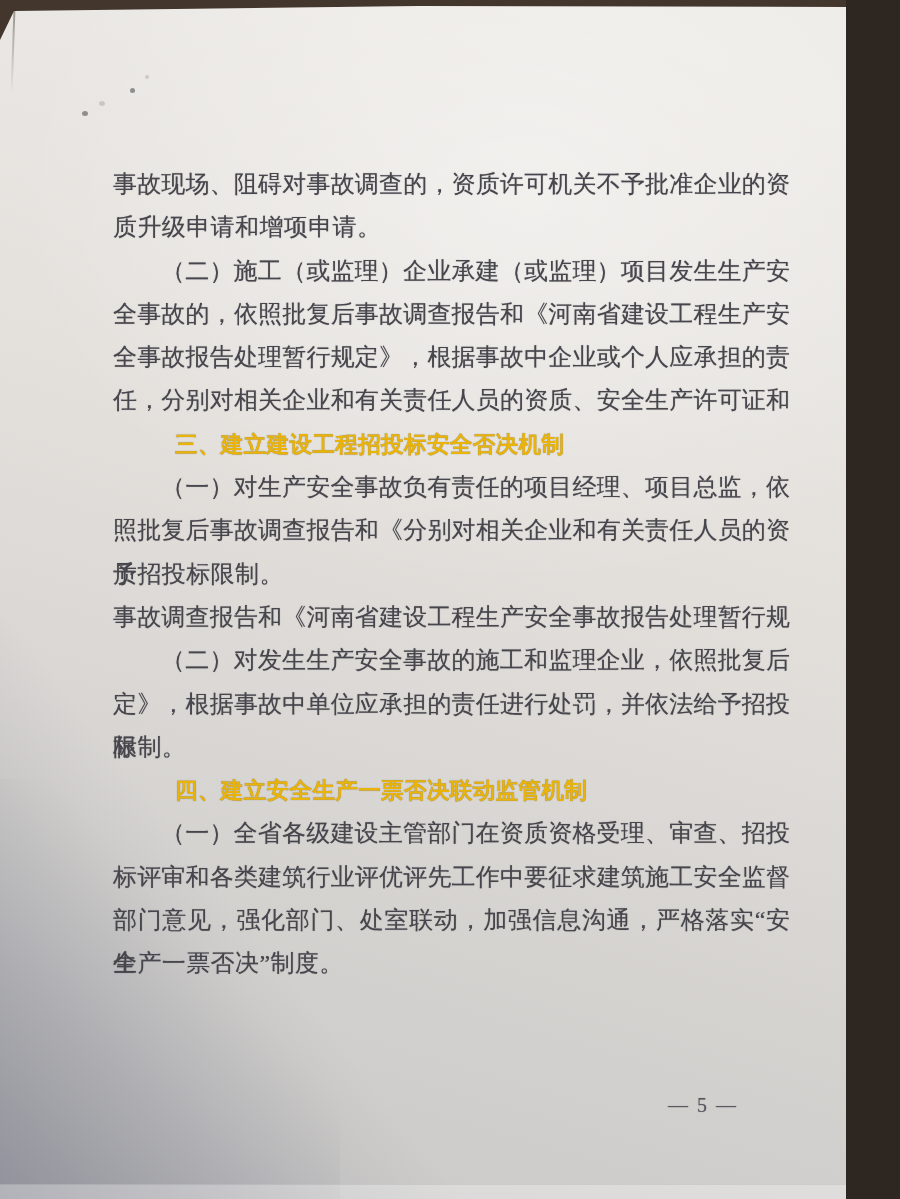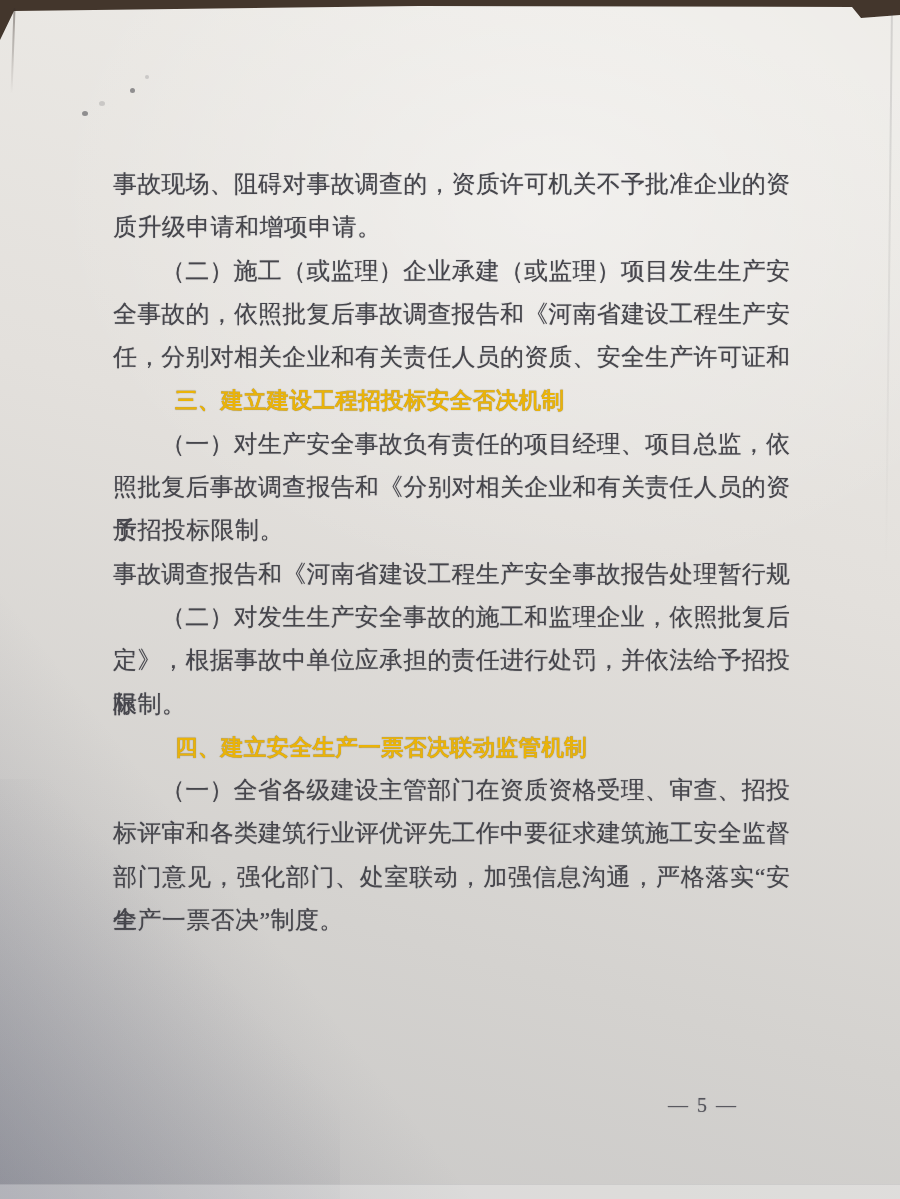--- a/index.html
+++ b/index.html
@@ -3,24 +3,25 @@
 <meta charset="utf-8">
 <style>
   html, body {
     margin: 0;
     padding: 0;
     background: #2e2620;
     font-family: "Liberation Serif", serif;
   }
   #photo {
     position: relative;
-    width: 900px;
+    width: 832px;
     height: 1199px;
     overflow: hidden;
     background: #43362c; 
+    padding-left: 14px;
   }
   
   #paper {
     position: absolute;
     inset: 0;
     clip-path: polygon(0px 40px, 14px 11px, 420px 6px, 852px 7px, 861px 18px, 900px 15px, 900px 1199px, 0px 1199px);
     background:
       radial-gradient(ellipse 820px 640px at 62% 16%, rgba(255,255,255,0.38), rgba(255,255,255,0) 62%),
       linear-gradient(52deg, rgba(84,88,108,0.30), rgba(84,88,108,0) 26%),
       linear-gradient(196deg, #edebe7 6%, #e3e0dc 42%, #d4d2cf 74%, #c9c8c7 100%);
@@ -123,20 +124,21 @@
   <div class="speck" style="left:82px;  top:111px; width:6px; height:5px;"></div>
   <div class="speck faint" style="left:99px;  top:101px; width:6px; height:5px;"></div>
   <div class="speck" style="left:130px; top:88px;  width:5px; height:5px;"></div>
   <div class="speck faint" style="left:145px; top:75px;  width:4px; height:4px;"></div>
 
   <div id="text-block">
       <div class="line fill">事故现场、阻碍对事故调查的，资质许可机关不予批准企业的资</div>
       <div class="line nofill">质升级申请和增项申请。</div>
       <div class="line fill indent">（二）施工（或监理）企业承建（或监理）项目发生生产安</div>
       <div class="line fill">全事故的，依照批复后事故调查报告和《河南省建设工程生产安</div>
+      <div class="line fill">全事故报告处理暂行规定》，根据事故中企业或个人应承担的责</div>
       <div class="line fill">任，分别对相关企业和有关责任人员的资质、安全生产许可证和</div>
       <div class="line nofill heading">三、建立建设工程招投标安全否决机制</div>
       <div class="line fill indent">（一）对生产安全事故负有责任的项目经理、项目总监，依</div>
       <div class="line fill">照批复后事故调查报告和《分别对相关企业和有关责任人员的资质</div>
       <div class="line nofill">予招投标限制。</div>
       <div class="line fill">事故调查报告和《河南省建设工程生产安全事故报告处理暂行规</div>
       <div class="line fill indent">（二）对发生生产安全事故的施工和监理企业，依照批复后</div>
       <div class="line fill">定》，根据事故中单位应承担的责任进行处罚，并依法给予招投标</div>
       <div class="line nofill">限制。</div>
       <div class="line nofill heading">四、建立安全生产一票否决联动监管机制</div>

